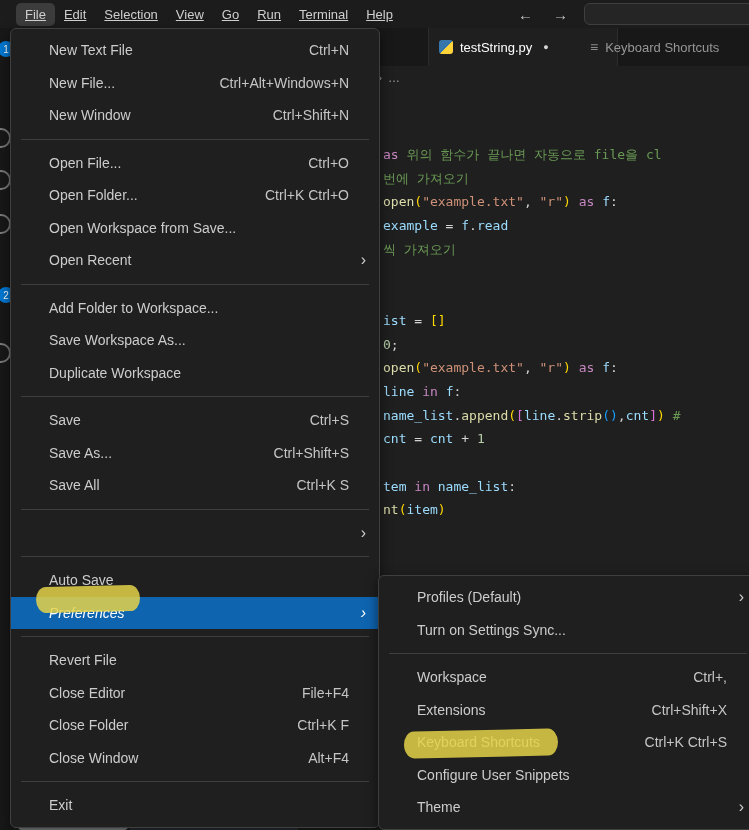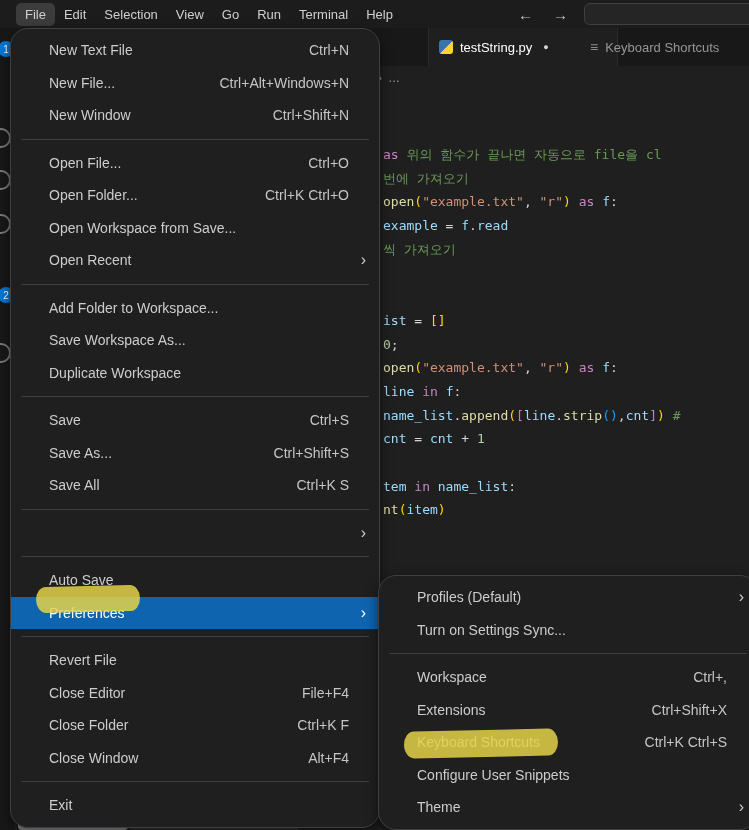--- a/index.html
+++ b/index.html
@@ -1,21 +1,21 @@
 <!DOCTYPE html>
 <html><head>
 <meta charset="utf-8">
 <style>
   html,body{margin:0;padding:0;background:#111;}
   .wrap{position:relative;width:749px;height:830px;background:#1f1f1f;overflow:hidden;
         font-family:"Liberation Sans",sans-serif;color:#ccc;}
 
   
   .titlebar{position:absolute;top:0;left:0;right:0;height:28px;background:#1c1c1c;
-            display:flex;align-items:center;padding-left:16px;font-size:13px;color:#cfcfcf;z-index:6;}
+            display:flex;align-items:center;padding-left:16px;font-size:13px;color:#cfcfcf;z-index:6;text-decoration:underline;}
   .tb-menu{padding:4px 9px;border-radius:5px;white-space:nowrap;}
   .tb-menu.active{background:rgba(255,255,255,.14);}
   .nav-arrows{position:absolute;left:518px;top:0;height:28px;display:flex;align-items:center;gap:20px;
               font-size:15px;color:#c5c5c5;}
   .cmd-center{position:absolute;left:584px;top:3px;width:200px;height:20px;background:#252526;
               border:1px solid #3f3f3f;border-radius:6px;}
 
   
   .tabbar{position:absolute;top:28px;left:0;right:0;height:38px;background:#181818;z-index:1;}
   .tab{position:absolute;top:0;height:38px;display:flex;align-items:center;gap:7px;
@@ -38,30 +38,30 @@
   .tk-fn{color:#dcdcaa}.tk-num{color:#b5cea8}.tk-pln{color:#d4d4d4}
   .tk-br1{color:#ffd700}.tk-br2{color:#da70d6}.tk-br3{color:#179fff}
 
   
   .activity{position:absolute;left:0;top:28px;width:14px;bottom:0;background:#181818;z-index:2;}
   .badge{position:absolute;left:-2px;width:16px;height:16px;border-radius:50%;background:#0078d4;
          color:#fff;font-size:10px;display:flex;align-items:center;justify-content:center;}
   .aicon{position:absolute;left:-9px;width:16px;height:16px;border:2px solid #7a7a7a;border-radius:50%;}
 
   
-  .menu{position:absolute;background:#1f1f1f;border:1px solid #3f3f3f;border-radius:18px;
+  .menu{position:absolute;background:#1f1f1f;border:1px solid #3f3f3f;border-radius:6px;
         box-shadow:0 4px 12px rgba(0,0,0,.55);padding:5px 0;z-index:10;font-size:14px;}
   .file-menu{left:10px;top:28px;width:368px;}
   .pref-menu{left:378px;top:575px;width:378px;}
   .mi{position:relative;height:32.5px;display:flex;align-items:center;
       padding:0 30px 0 38px;color:#cccccc;}
   .mi .lbl{flex:1;white-space:nowrap;}
   .mi .sc{margin-left:20px;color:#c5c5c5;white-space:nowrap;}
   .mi .chev{position:absolute;right:13px;top:50%;transform:translateY(-50%);font-size:16px;color:#cccccc;}
-  .mi.selected{background:#0f64b0;color:#fff;}
+  .mi.selected{background:#0f64b0;color:#fff;font-style:italic;}
   .mi.selected .chev{color:#fff;}
   .msep{height:1px;background:#3f3f3f;margin:7px 10px;}
 
   
   .hl-mark{position:absolute;background:#e4d24a;opacity:.85;z-index:20;
            border-radius:10px/50%;transform:rotate(-1.2deg);}
   .hl-pref{left:36px;top:586px;width:104px;height:26px;}
   .hl-kb{left:404px;top:730px;width:154px;height:27px;}
 
   

